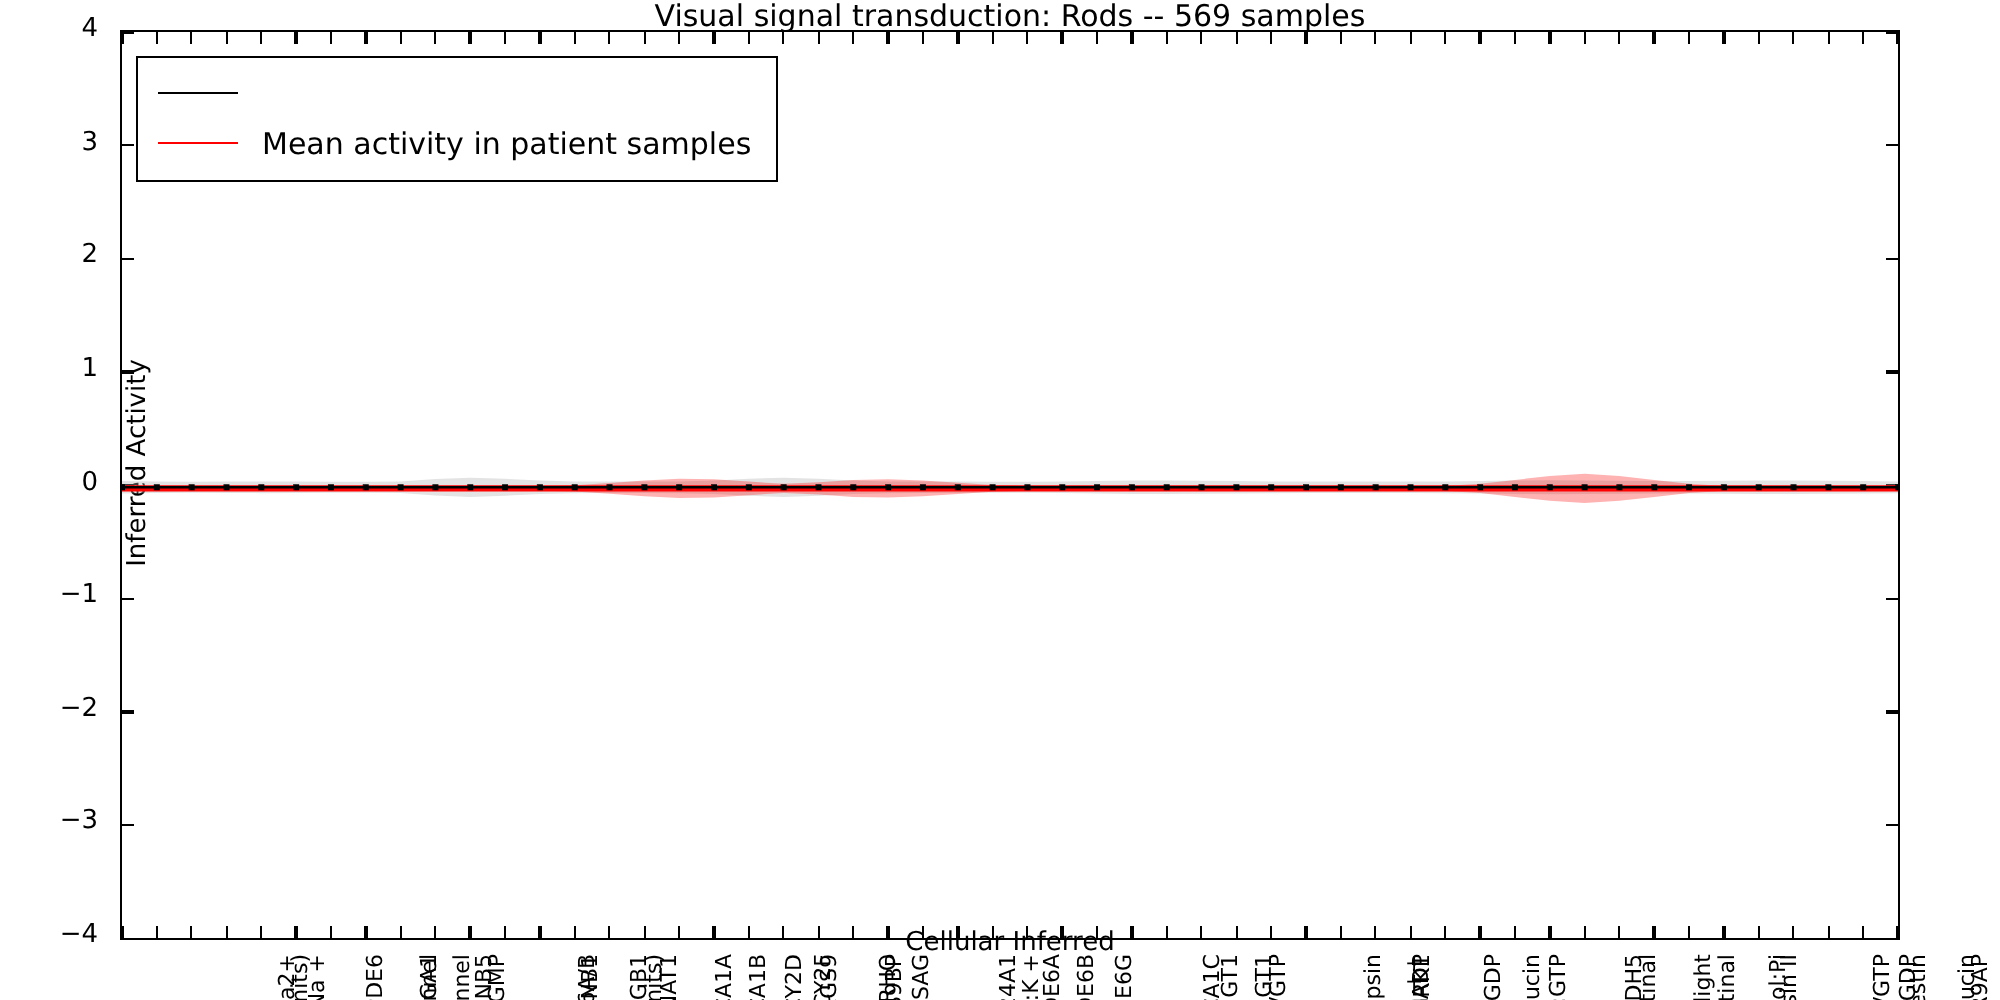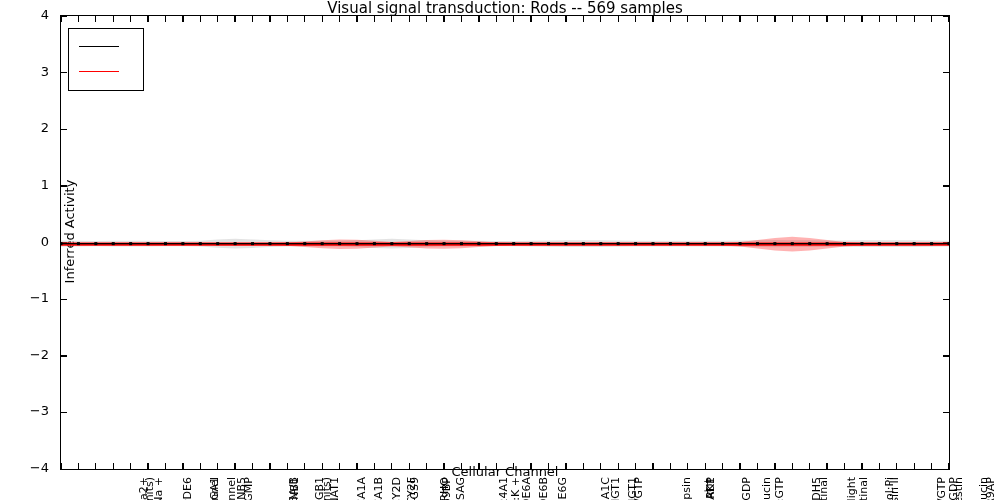--- a/index.html
+++ b/index.html
@@ -569,18 +569,19 @@
           <span class="tmark"></span>
         </div>
       </div>
 
     <div class="legend">
       <div class="legend-row">
         <span class="legend-line" id="lg0" style="border-top-color: rgb(0, 0, 0);"></span>
       </div>
       <div class="legend-row">
         <span class="legend-line" id="lg1" style="border-top-color: rgb(255, 0, 0);"></span>
+        <span class="legend-text">Mean activity in patient samples</span>
       </div>
     </div>
   </div>
 
-  <div class="xlabel" style="left:60px;width:890px;">Cellular Channel</div>
+  <div class="xlabel" style="left:60px;width:890px;">Cellular Inferred</div>
 </div>
 
 </body></html>

